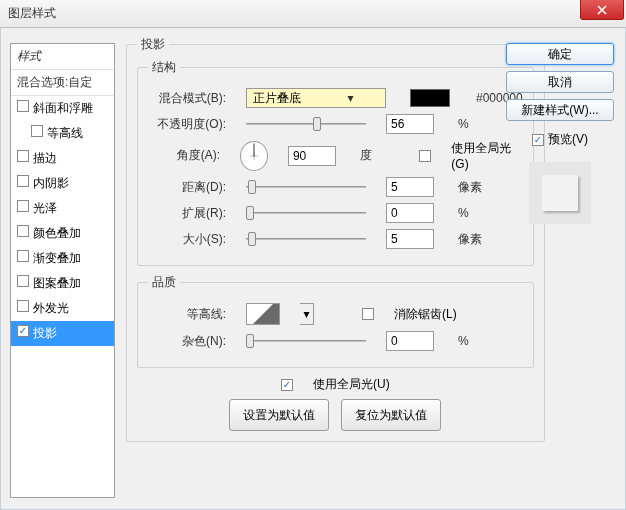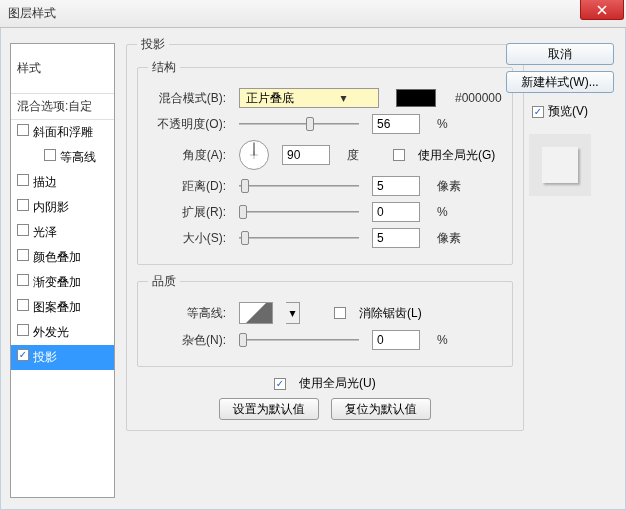--- a/index.html
+++ b/index.html
@@ -4,50 +4,50 @@
 <style>
   * { box-sizing: border-box; font-family: "Microsoft YaHei", "SimSun", sans-serif; font-size: 12px; }
   body { margin: 0; background: linear-gradient(to right, #b8c4ce, #c8d4de, #a8b4be, #d8e0e8); width: 626px; height: 510px; }
   .window { position: relative; width: 626px; height: 510px; }
   .titlebar { height: 28px; background: linear-gradient(to bottom, #f7f7f7, #e9e9e9); border-bottom: 1px solid #c0c0c0; display: flex; align-items: center; padding-left: 8px; position: relative; }
   .titlebar-text { color: #333; font-family: Liberation Serif, serif; }
   .close-btn { position: absolute; right: 2px; top: 0; width: 44px; height: 20px; background: linear-gradient(to bottom, #e45a5a, #cc2a2a); border: 1px solid #a01818; border-top: none; border-radius: 0 0 3px 3px; display: flex; align-items: center; justify-content: center; color: #fff; cursor: pointer; }
   .close-btn svg { width: 10px; height: 10px; display: block; }
   .body { position: absolute; top: 28px; left: 0; right: 0; bottom: 0; background: #f0f0f0; border: 1px solid #bfd0e0; border-top: none; }
   .sidebar { position: absolute; left: 9px; top: 15px; width: 105px; bottom: 11px; background: #fff; border: 1px solid #9f9f9f; }
-  .sidebar-header { padding: 16px 6px; border-bottom: 1px solid #e0e0e0; color: #333; }
+  .sidebar-header { padding: 4px 6px; border-bottom: 1px solid #e0e0e0; color: #333; font-style: italic; }
   .sidebar-sub { padding: 4px 6px; border-bottom: 1px solid #e0e0e0; background: #fff; color: #333; }
   .sidebar-item { padding: 4px 6px; display: flex; align-items: flex-start; gap: 4px; cursor: pointer; }
-  .sidebar-item.indent { padding-left: 33px; }
+  .sidebar-item.indent { padding-left: 20px; }
   .sidebar-item.sel { background: #3399ff; color: #fff; }
   .cb { width: 12px; height: 12px; border: 1px solid #888; background: #fff; display: inline-flex; align-items: center; justify-content: center; flex-shrink: 0; }
   .cb.checked::after { content: "✓"; font-size: 10px; line-height: 1; color: #2266cc; }
   .main { position: absolute; left: 125px; top: 8px; width: 370px; bottom: 11px; }
   fieldset { border: 1px solid #d0d0d0; border-radius: 2px; margin: 0 0 8px 0; padding: 6px 10px 10px 10px; background: #f0f0f0; }
   legend { padding: 0 4px; color: #333; }
-  .row { display: flex; align-items: center; margin: 6px 0; gap: 13px; }
+  .row { display: flex; align-items: center; margin: 6px 0; gap: 20px; }
   .lbl { width: 78px; text-align: right; color: #333; }
   .combo { display: flex; align-items: center; border: 1px solid #999; background: #fef9c3; height: 20px; width: 140px; cursor: pointer; }
   .combo span { flex: 1; padding: 0 6px; }
   .combo .arrow { width: 16px; text-align: center; color: #333; }
   .swatch { width: 40px; height: 18px; background: #000; border: 1px solid #666; margin-left: 4px; cursor: pointer; }
   .hex { margin-left: 6px; color: #333; }
   .slider { position: relative; height: 16px; width: 120px; cursor: pointer; display: flex; align-items: center; }
   .slider .track { position: absolute; top: 7px; left: 0; right: 0; height: 2px; background: #c0c0c0; border-top: 1px solid #999; }
   .slider .thumb { width: 8px; height: 14px; background: #e8e8e8; border: 1px solid #888; border-radius: 2px; position: absolute; top: 1px; }
   .numbox { width: 48px; height: 20px; border: 1px solid #999; background: #fff; text-align: left; padding: 2px 4px; }
   .unit { margin-left: 4px; color: #333; }
   .angle-dial { width: 30px; height: 30px; border: 1px solid #999; border-radius: 50%; background: #fff; position: relative; cursor: pointer; }
   .angle-dial .hand { position: absolute; left: 50%; top: 50%; width: 13px; height: 1px; background: #333; transform-origin: left center; transform: rotate(-90deg); }
   .angle-dial .cross1 { position: absolute; left: 50%; top: 50%; width: 8px; height: 1px; background: #bbb; transform-origin: center; transform: translate(-50%, -50%); }
   .angle-dial .cross2 { position: absolute; left: 50%; top: 50%; width: 1px; height: 8px; background: #bbb; transform-origin: center; transform: translate(-50%, -50%); }
   .contour { width: 34px; height: 22px; border: 1px solid #999; background: linear-gradient(135deg, #fff 0%, #fff 49%, #6a6a6a 51%, #6a6a6a 100%); cursor: pointer; position: relative; }
   .contour-arrow { width: 14px; height: 22px; border: 1px solid #999; border-left: none; background: #f0f0f0; display: flex; align-items: center; justify-content: center; cursor: pointer; }
   .btn-row { display: flex; gap: 12px; justify-content: center; margin-top: 6px; }
-  .btn { min-width: 100px; height: 22px; border: 1px solid #999; border-radius: 3px; background: linear-gradient(to bottom, #fdfdfd, #e5e5e5); display: flex; align-items: center; justify-content: center; cursor: pointer; padding: 0 10px; }
+  .btn { min-width: 100px; height: 32px; border: 1px solid #999; border-radius: 3px; background: linear-gradient(to bottom, #fdfdfd, #e5e5e5); display: flex; align-items: center; justify-content: center; cursor: pointer; padding: 0 10px; }
   .rightcol { position: absolute; right: 11px; top: 15px; width: 108px; display: flex; flex-direction: column; gap: 6px; align-items: center; }
   .rbtn { width: 100%; height: 22px; border: 1px solid #8aa6c1; border-radius: 3px; background: linear-gradient(to bottom, #fdfdfd, #e7edf3); display: flex; align-items: center; justify-content: center; cursor: pointer; }
   .rbtn.primary { border: 1px solid #3a8de0; box-shadow: 0 0 3px #6ab0f0; }
   .preview-box { width: 62px; height: 62px; background: #e6e6e6; margin-top: 8px; display: flex; align-items: center; justify-content: center; }
   .preview-inner { width: 36px; height: 36px; background: #f2f2f2; box-shadow: 2px 2px 2px rgba(0,0,0,0.25); }
   .preview-row { display: flex; align-items: center; gap: 4px; margin-top: 4px; }
 </style>
 </head>
 <body>
 
@@ -217,20 +217,23 @@
               <span>设置为默认值</span>
             </div>
           <div class="btn">
               <span>复位为默认值</span>
             </div>
         </div>
       </fieldset>
     </div>
 
     <div class="rightcol">
+      <div class="rbtn primary">
+          <span>确定</span>
+        </div>
       <div class="rbtn">
           <span>取消</span>
         </div>
       <div class="rbtn">
           <span>新建样式(W)...</span>
         </div>
       <div class="preview-row">
         <span class="cb checked"></span>
         <span>预览(V)</span>
       </div>

